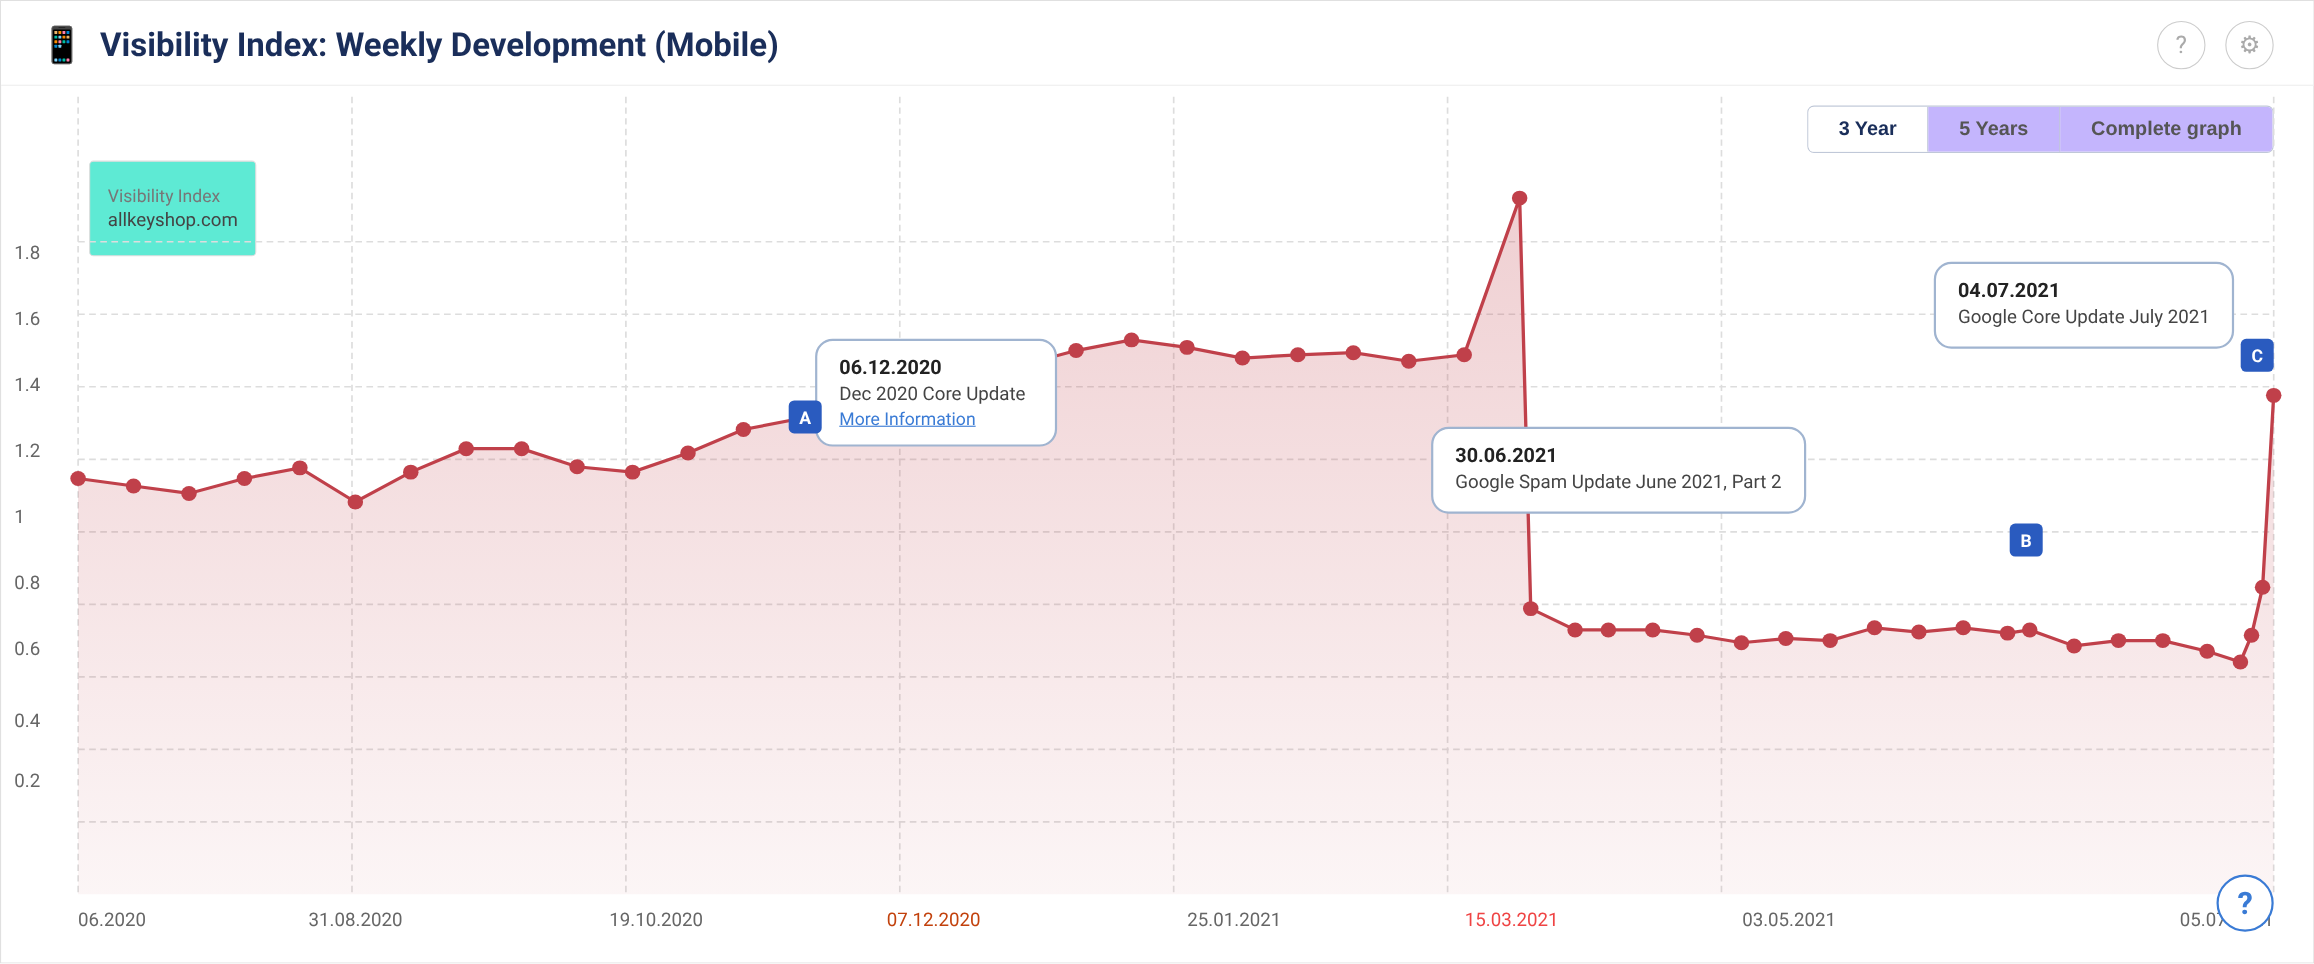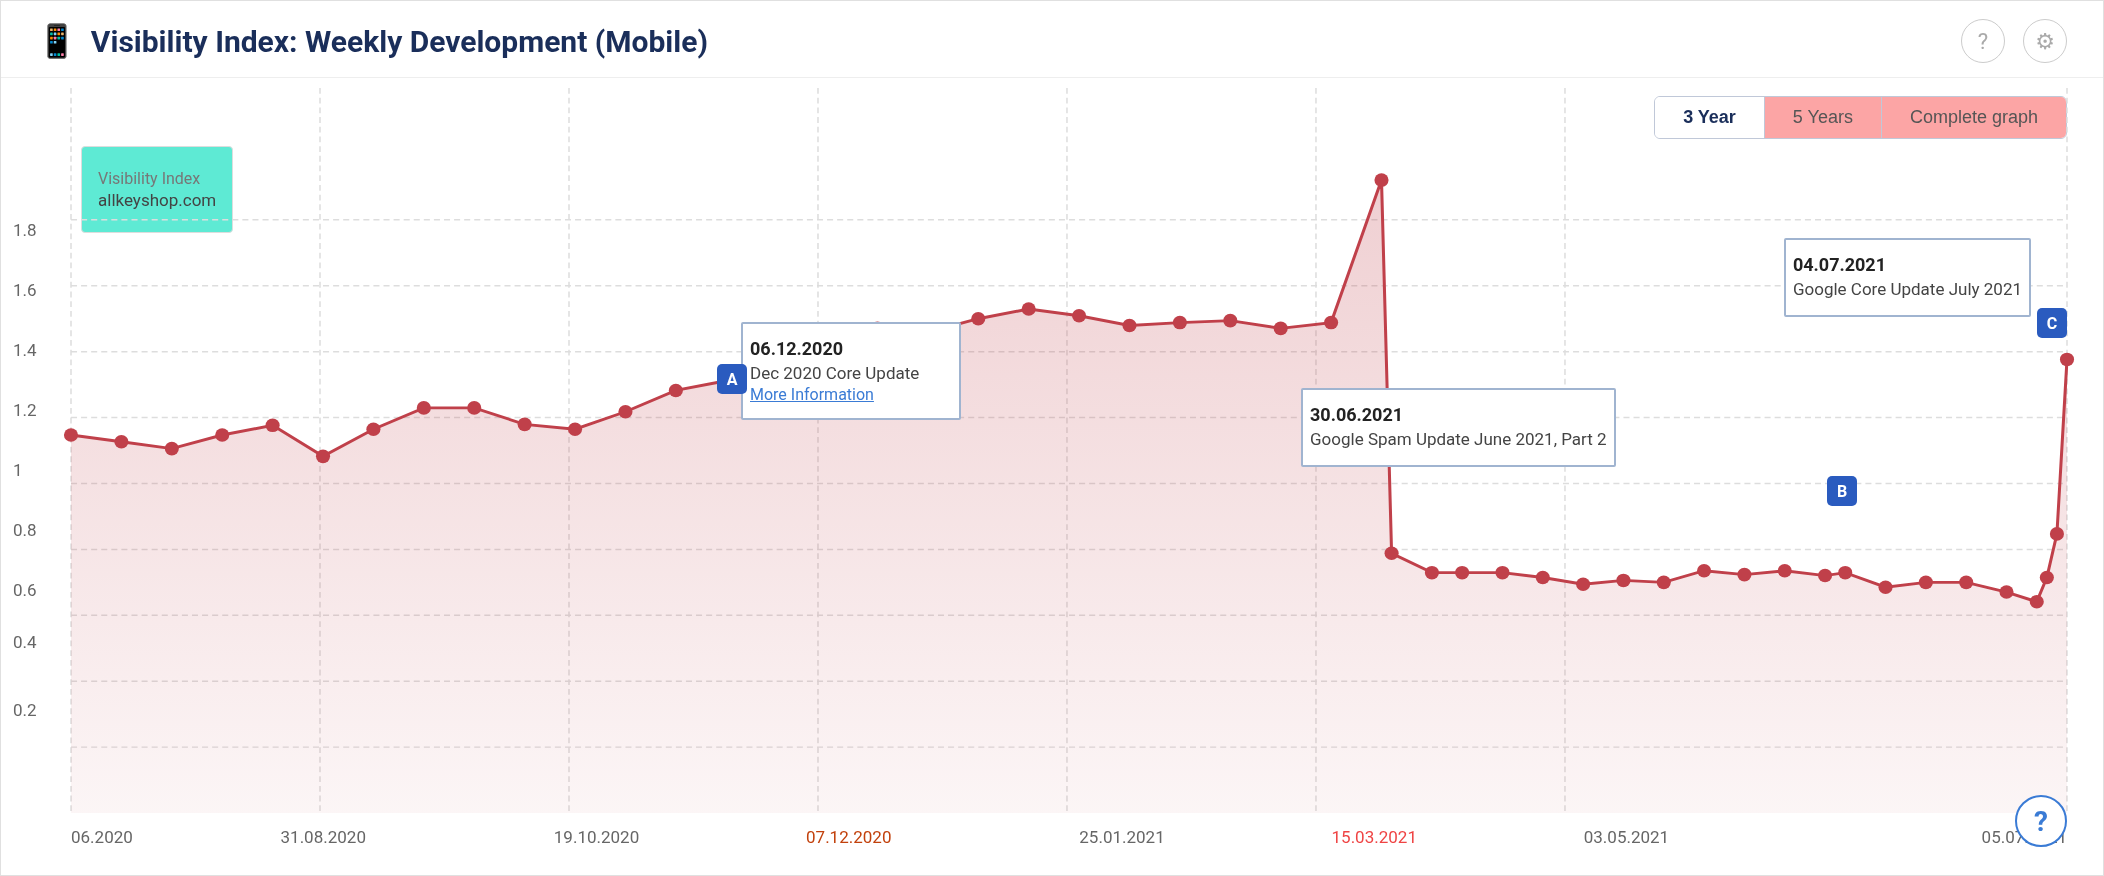--- a/index.html
+++ b/index.html
@@ -72,38 +72,38 @@
       gap: 0;
       border: 1.5px solid #c0c8d8;
       border-radius: 6px;
       overflow: hidden;
       background: #fff;
     }
     .time-btn {
       padding: 10px 28px;
       font-size: 18px;
       border: none;
-      background: #fca5a5;
+      background: #c4b5fd;
       cursor: pointer;
       color: #555;
       border-right: 1.5px solid #c0c8d8;
-      font-weight: 400;
+      font-weight: 700;
     }
     .time-btn:last-child { border-right: none; }
     .time-btn.active {
       background: #fff;
       color: #1a2e5a;
       font-weight: 700;
     }
     .tooltip-box {
       position: absolute;
       background: #fff;
       border: 2px solid #a0b4d0;
-      border-radius: 2px;
-      padding: 14px 7px;
+      border-radius: 16px;
+      padding: 14px 20px;
       font-size: 17px;
       color: #333;
       min-width: 220px;
       pointer-events: none;
       z-index: 10;
     }
     .tooltip-box .date {
       font-weight: 700;
       font-size: 18px;
       margin-bottom: 4px;
@@ -216,21 +216,21 @@
 
   <div class="chart-area">
 
     <div class="time-range-buttons">
       <button class="time-btn active">3 Year</button>
       <button class="time-btn">5 Years</button>
       <button class="time-btn">Complete graph</button>
     </div>
 
     <div class="y-axis-label" style="bottom: 155px;">0.2</div>
-    <div class="y-axis-label" style="bottom: 223px;">0.4</div>
+    <div class="y-axis-label" style="bottom: 209px;">0.4</div>
     <div class="y-axis-label" style="bottom: 275px;">0.6</div>
     <div class="y-axis-label" style="bottom: 335px;">0.8</div>
     <div class="y-axis-label" style="bottom: 395px;">1</div>
     <div class="y-axis-label" style="bottom: 455px;">1.2</div>
     <div class="y-axis-label" style="bottom: 515px;">1.4</div>
     <div class="y-axis-label" style="bottom: 575px;">1.6</div>
     <div class="y-axis-label" style="bottom: 635px; text-align: center;">1.8</div>
 
     <div class="legend-box" style="top: 68px; left: 80px;">
       <div class="legend-title">Visibility Index</div>
@@ -422,21 +422,21 @@
     <div style="position:absolute; bottom:28px; left:70px; font-size:17px; color:#666;">06.2020</div>
     <div style="position:absolute; bottom:28px; left:calc(70px + 12%); font-size:17px; color:#666; transform:translateX(-50%);">31.08.2020</div>
     <div style="position:absolute; bottom:28px; left:calc(70px + 25%); font-size:17px; color:#666; transform:translateX(-50%);">19.10.2020</div>
     <div style="position:absolute; bottom:28px; left:calc(70px + 37%); font-size:17px; color:#c2410c; transform:translateX(-50%);">07.12.2020</div>
     <div style="position:absolute; bottom:28px; left:calc(70px + 50%); font-size:17px; color:#666; transform:translateX(-50%);">25.01.2021</div>
     <div style="position:absolute; bottom:28px; left:calc(70px + 62%); font-size:17px; color:#ef4444; transform:translateX(-50%);">15.03.2021</div>
     <div style="position:absolute; bottom:28px; left:calc(70px + 74%); font-size:17px; color:#666; transform:translateX(-50%);">03.05.2021</div>
     <div style="position:absolute; bottom:28px; right:36px; font-size:17px; color:#666;">05.07.2021</div>
 
     <div class="event-badge" style="top: 286px; left: 716px;">A</div>
-    <div class="tooltip-box" style="top: 230px; left: 740px; margin-top: 14px;">
+    <div class="tooltip-box" style="top: 230px; left: 740px;">
       <div class="date">06.12.2020</div>
       <div class="event">Dec 2020 Core Update</div>
       <div class="more-info">More Information</div>
     </div>
 
     <div class="event-badge" style="top: 398px; left: 1826px;">B</div>
     <div class="tooltip-box" style="top: 310px; left: 1300px;">
       <div class="date">30.06.2021</div>
       <div class="event">Google Spam Update June 2021, Part 2</div>
     </div>

